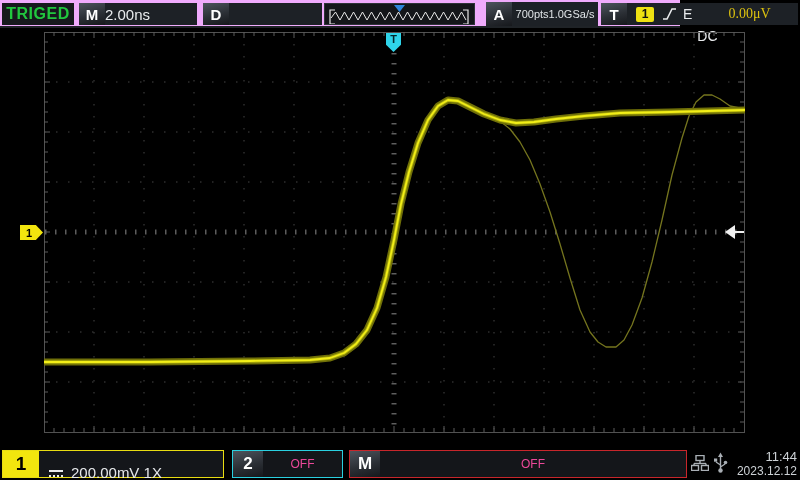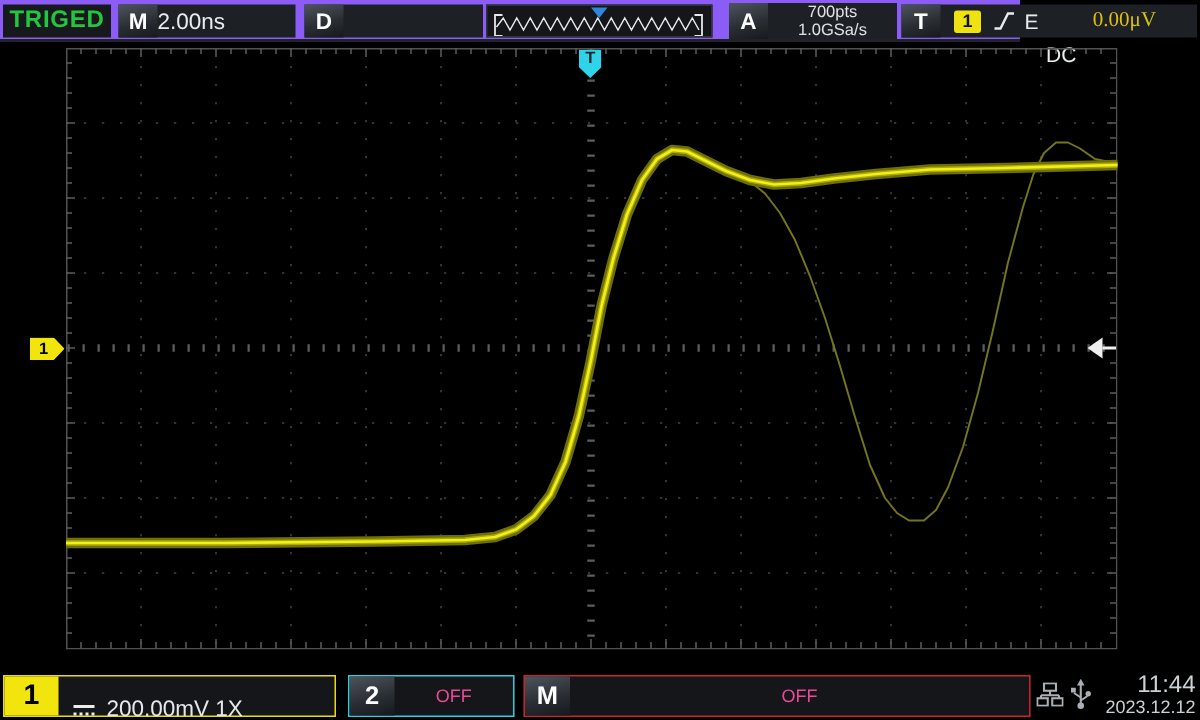--- a/index.html
+++ b/index.html
@@ -1,31 +1,31 @@
 <!DOCTYPE html>
 <html><head>
 <meta charset="utf-8">
 <style>
   html,body{margin:0;padding:0;background:#000;}
   body{width:800px;height:480px;position:relative;overflow:hidden;
        font-family:"Liberation Sans","DejaVu Sans",sans-serif;
        -webkit-font-smoothing:antialiased;}
   .abs{position:absolute;}
   
-  #topbar{position:absolute;left:0;top:0;width:680px;height:28px;background:#8b5cf6;
+  #topbar{position:absolute;left:0;top:0;width:680px;height:28px;background:#f0abfc;
           border-bottom:2px solid #1f2327;box-sizing:border-box;}
   .tpanel{position:absolute;top:3px;height:22px;background:#1d2126;display:flex;
           align-items:center;box-sizing:border-box;}
   .badge{width:26px;height:100%;background:linear-gradient(165deg,#4d545d 0%,#2b2f35 55%,#16181c 100%);
          color:#fff;font-weight:bold;font-size:15px;display:flex;align-items:center;justify-content:center;}
   .pval{flex:1;color:#e9ebed;font-size:15px;}
   #trig-status{position:absolute;left:2px;top:3px;width:72px;height:22px;background:#17191d;
                color:#21c73e;font-weight:bold;font-size:16px;letter-spacing:.5px;
                display:flex;align-items:center;justify-content:center;}
-  #acq-text{flex:1;display:flex;flex-direction:column;align-items:center;justify-content:center;
+  #acq-text{flex:1;display:flex;flex-direction:row;align-items:center;justify-content:center;
             color:#dfe3e6;font-size:11px;line-height:12px;}
   #trigger-panel .chip{width:18px;height:15px;border-radius:2px;background:#efe112;color:#111;
             font-size:12px;font-weight:bold;display:flex;align-items:center;justify-content:center;margin-left:9px;}
   #trigger-panel .tword{color:#e9ebed;font-size:14px;margin-left:6px;}
   #trigger-panel .tlevel{color:#dcc10f;font-size:14px;margin-left:11px;font-family:Liberation Serif, serif;}
   #preview{position:absolute;left:324px;top:3px;width:151px;height:22px;background:#14161a;
            border:1px solid #2e3338;box-sizing:border-box;}
   
   #ch1-marker{position:absolute;left:20px;top:225px;width:23px;height:15px;background:#f2e50e;
       clip-path:polygon(0 0,69% 0,100% 50%,69% 100%,0 100%);color:#000;font-size:11px;font-weight:bold;
@@ -40,21 +40,21 @@
   #ch1-box{left:2px;width:222px;border:1px solid #e8dc12;}
   #ch2-box{left:232px;width:111px;border:1px solid #2ad0e0;}
   #math-box{left:349px;width:338px;border:1px solid #c8262b;}
   #ch1-num{width:36px;height:100%;background:#f2e50e;color:#000;font-weight:bold;font-size:19px;
            display:flex;align-items:center;justify-content:center;}
   .bb-badge{width:30px;height:100%;background:linear-gradient(165deg,#4d545d 0%,#2b2f35 55%,#16181c 100%);
            color:#fff;font-weight:bold;font-size:17px;display:flex;align-items:center;justify-content:center;}
   .off-label{flex:1;text-align:center;color:#ec4899;font-size:12px;}
   #ch1-content{display:flex;align-items:center;gap:7px;padding-left:9px;color:#e6e8ea;font-size:15px;margin-top:17px;}
   #clock{position:absolute;left:733px;top:1px;width:64px;text-align:right;color:#ccd1d5;line-height:15px;}
-  #clock .time{font-size:16px;}
+  #clock .time{font-size:13px;}
   #clock .date{font-size:12px;}
 </style>
 </head>
 <body>
 
 <div id="topbar">
   <div id="trig-status">TRIGED</div>
 
   <div class="tpanel" style="left:79px;width:118px;">
     <div class="badge">M</div>

